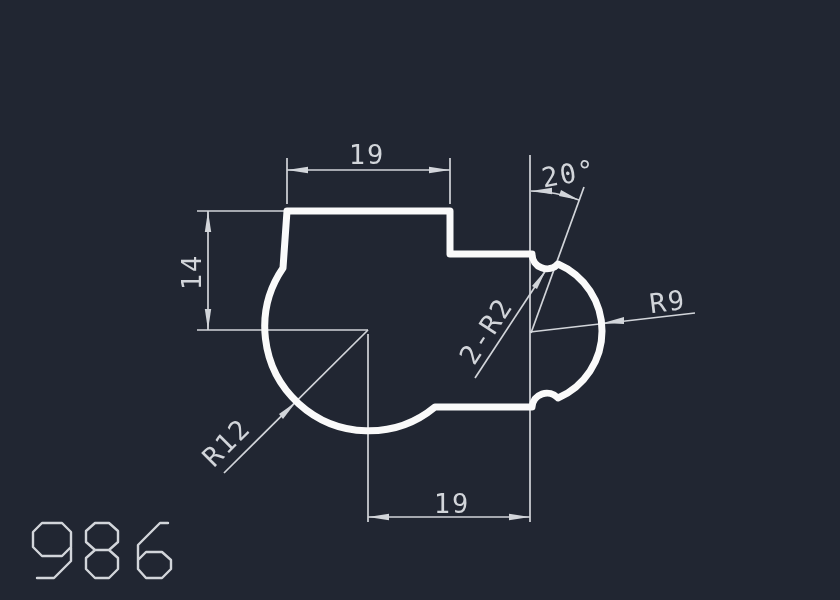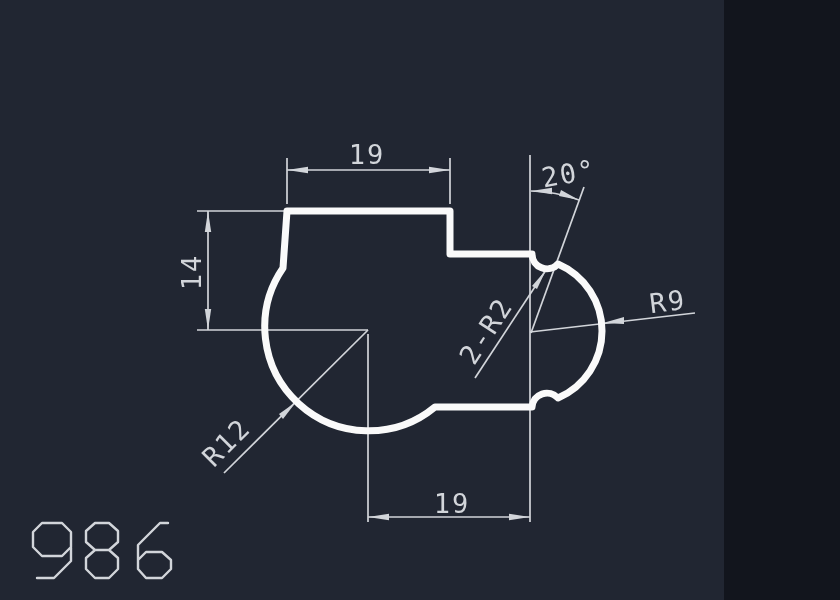--- a/index.html
+++ b/index.html
@@ -1,18 +1,18 @@
 <!DOCTYPE html>
 <html><head>
 <meta charset="utf-8">
 <style>
   html, body { margin: 0; padding: 0; background: #12151d; }
   .stage {
     position: relative;
-    width: 724px;
+    width: 840px;
     height: 600px;
     overflow: hidden;
   }
   svg { display: block; }
   svg text {
     font-family: "DejaVu Sans Mono", "Liberation Mono", monospace;
     font-size: 27px;
     letter-spacing: 2px;
   }
 </style>

